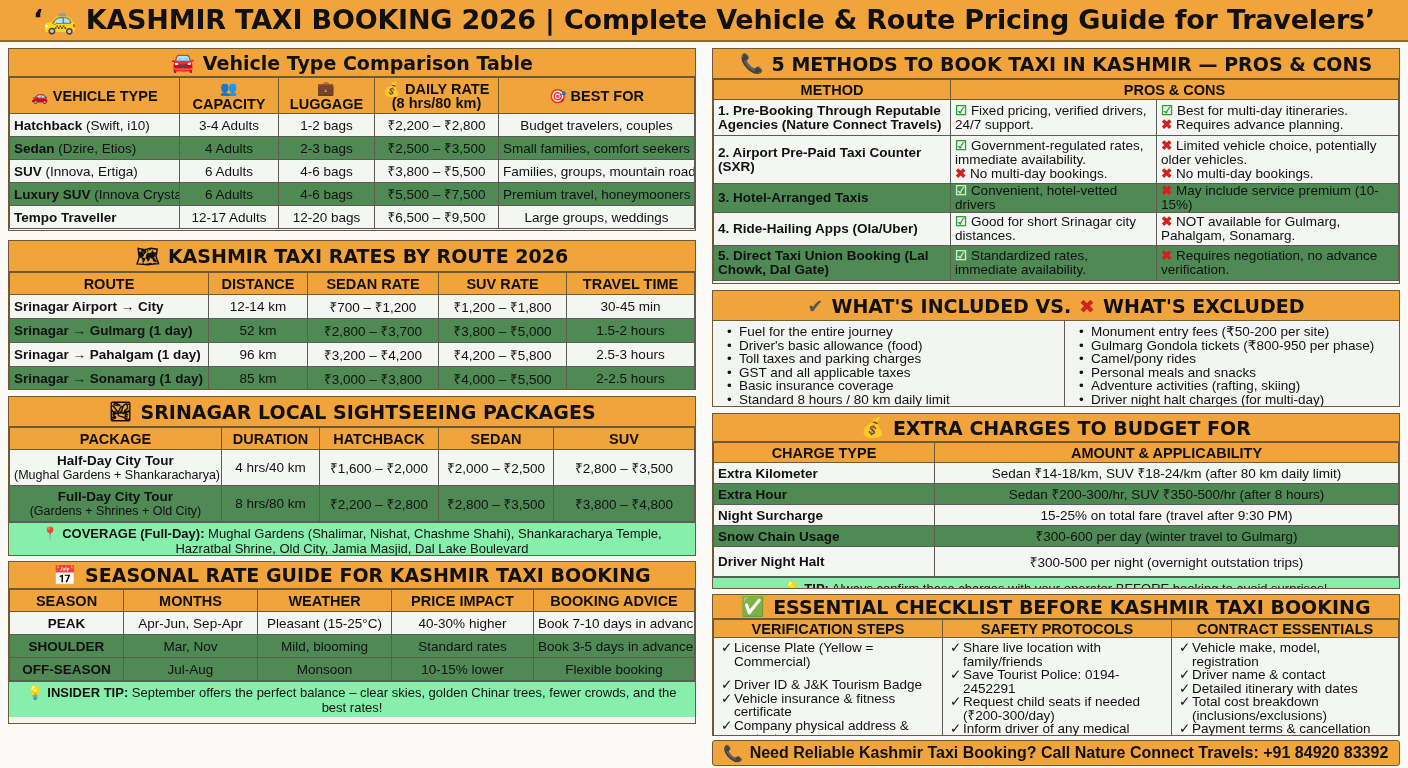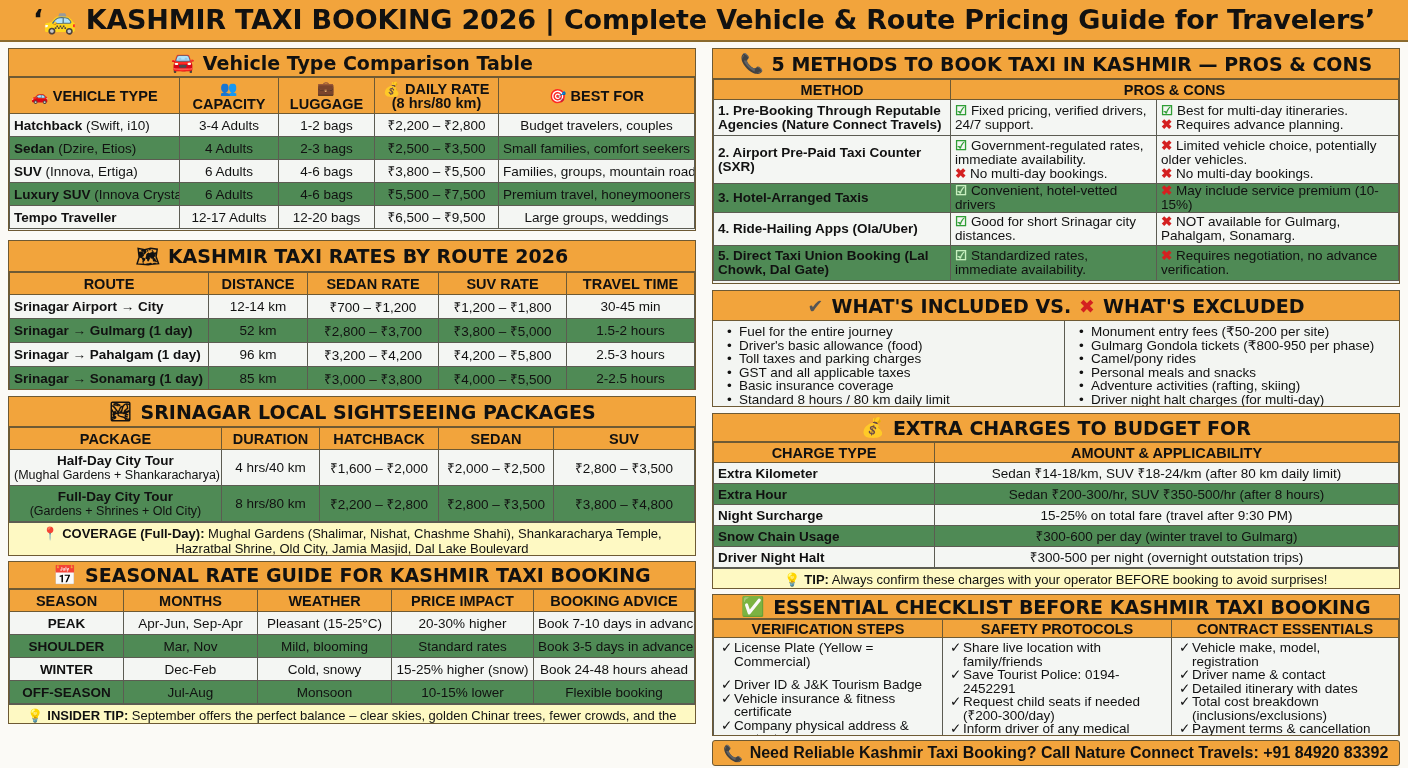--- a/index.html
+++ b/index.html
@@ -37,21 +37,21 @@
     border: 1px solid #5c5c52; font-size: 13.5px; text-align: center;
     padding: 0 4px; white-space: nowrap; overflow: hidden;
     font-family: "Liberation Sans", sans-serif;
   }
   tr.light td { background: #f4f6f3; }
   tr.green td { background: #4f8a55; color: #111; }
   td.left { text-align: left; }
   td b { font-weight: 700; }
   .note {
     font-size: 13px; padding: 2px 8px; text-align: center; line-height: 15px;
-    background: #fef9c3; border-top: 1px solid #5c5c52;
+    background: #86efac; border-top: 1px solid #5c5c52;
   }
   .note b { font-weight: 700; }
   .ic { display: inline-block; font-size: 14px; }
   .ok { color: #2f9e35; font-weight: 700; }
   .bad { color: #d42020; font-weight: 700; }
   .pc-cell { white-space: normal; text-align: left; font-size: 13.5px; line-height: 14px; vertical-align: middle; }
   .list { list-style: none; font-size: 13.5px; line-height: 13.5px; padding: 4px 10px 2px 26px; }
   .list li { position: relative; }
   .list li::before { content: "•"; position: absolute; left: -12px; }
   .check { list-style: none; font-size: 13.5px; line-height: 13.5px; padding: 3px 4px 0 16px; }
@@ -247,36 +247,29 @@
       <th>SEASON</th>
       <th>MONTHS</th>
       <th>WEATHER</th>
       <th>PRICE IMPACT</th>
       <th>BOOKING ADVICE</th>
     </tr>
     <tr class="light" style="height:23px;">
       <td><b>PEAK</b></td>
           <td>Apr-Jun, Sep-Apr</td>
           <td>Pleasant (15-25°C)</td>
-          <td>20-30% higher</td>
+          <td>40-30% higher</td>
           <td>Book 7-10 days in advance</td>
     </tr>
     <tr class="green" style="height:23px;">
       <td><b>SHOULDER</b></td>
           <td>Mar, Nov</td>
           <td>Mild, blooming</td>
           <td>Standard rates</td>
           <td>Book 3-5 days in advance</td>
-    </tr>
-    <tr class="light" style="height:23px;">
-      <td><b>WINTER</b></td>
-          <td>Dec-Feb</td>
-          <td>Cold, snowy</td>
-          <td>15-25% higher (snow)</td>
-          <td>Book 24-48 hours ahead</td>
     </tr>
     <tr class="green" style="height:23px;">
       <td><b>OFF-SEASON</b></td>
           <td>Jul-Aug</td>
           <td>Monsoon</td>
           <td>10-15% lower</td>
           <td>Flexible booking</td>
     </tr>
   </tbody>
     </table>
@@ -383,21 +376,21 @@
           <td>Sedan ₹200-300/hr, SUV ₹350-500/hr (after 8 hours)</td>
         </tr>
     <tr class="light" style="height:21px;">
           <td class="left"><b>Night Surcharge</b></td>
           <td>15-25% on total fare (travel after 9:30 PM)</td>
         </tr>
     <tr class="green" style="height:21px;">
           <td class="left"><b>Snow Chain Usage</b></td>
           <td>₹300-600 per day (winter travel to Gulmarg)</td>
         </tr>
-    <tr class="light" style="height:21px;margin-top:16px;">
+    <tr class="light" style="height:30px;margin-top:16px;">
           <td class="left"><b>Driver Night Halt</b></td>
           <td>₹300-500 per night (overnight outstation trips)</td>
         </tr>
   </tbody>
     </table>
   <div class="note" style="padding-top:3px;">
     <span>💡</span>
     <b>TIP:</b>
     <span>Always confirm these charges with your operator BEFORE booking to avoid surprises!</span>
   </div>

